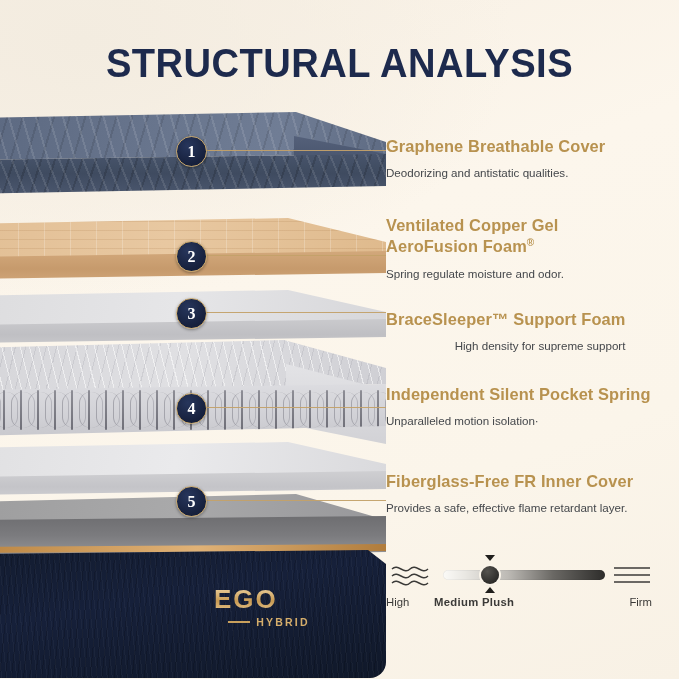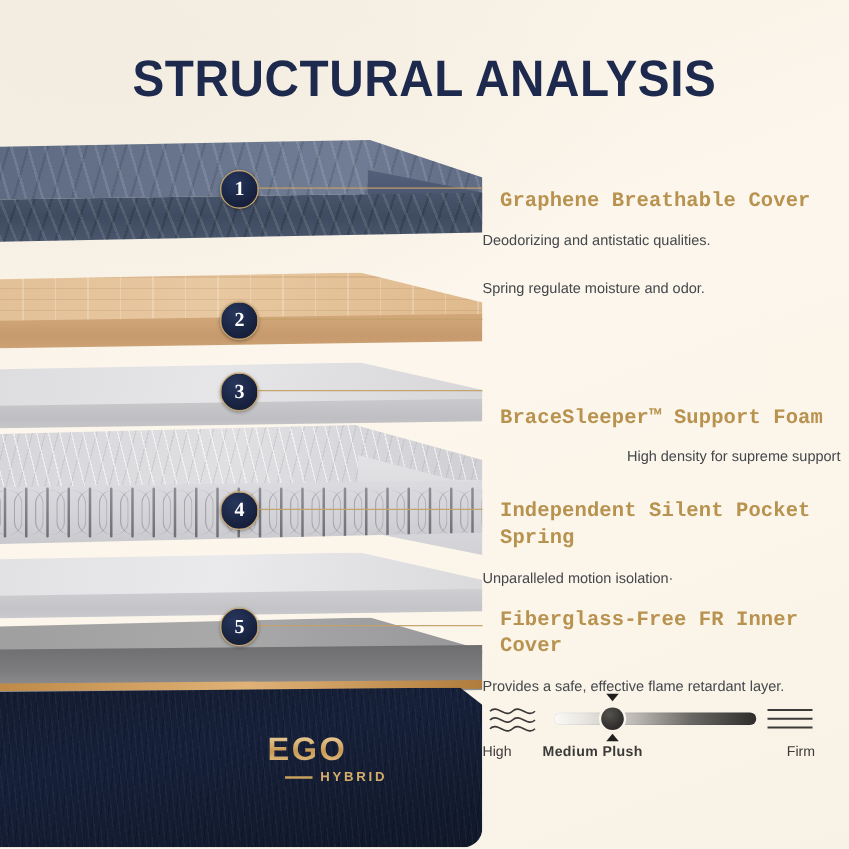--- a/index.html
+++ b/index.html
@@ -174,22 +174,22 @@
     color:#fff;font-family:"Liberation Serif",serif;font-weight:bold;font-size:16px;
     display:flex;align-items:center;justify-content:center;
     box-shadow:0 1px 3px rgba(0,0,0,.35);
     z-index:6;
   }
   .leader{position:absolute;height:1px;background:#c3a169;opacity:.95;z-index:5;}
 
   
   .feat{position:absolute;left:386px;}
   .feat h3{
-    margin:14px;font-weight:bold;font-size:16.4px;color:#b8924f;
-    line-height:1.30;letter-spacing:.1px;font-family:Liberation Mono, monospace;
+    margin:0;font-weight:bold;font-size:16.4px;color:#b8924f;
+    line-height:1.30;letter-spacing:.1px;
   }
   .feat h3 sup{font-size:10px;vertical-align:super;font-weight:bold;}
   .feat p{margin:8px 0 0 0;font-size:11.6px;color:#44474b;line-height:1.35;}
 
   
   #firm{position:absolute;left:386px;top:556px;width:268px;height:60px;}
   #wavyIcon{position:absolute;left:4px;top:6px;width:40px;height:26px;}
   #linesIcon{position:absolute;right:2px;top:8px;width:40px;height:22px;}
   #track{
     position:absolute;left:57px;top:14px;width:162px;height:10px;border-radius:5px;
@@ -323,20 +323,21 @@
   <div class="badge" style="left:176px;top:298px;">3</div>
   <div class="badge" style="left:176px;top:393px;">4</div>
   <div class="badge" style="left:176px;top:486px;">5</div>
 
   <div class="feat" style="top:136px;">
     <h3>Graphene Breathable Cover</h3>
     <p>Deodorizing and antistatic qualities.</p>
   </div>
 
   <div class="feat" style="top:215px;">
+    <h3><span>Ventilated Copper Gel</span><br><span>AeroFusion Foam</span><sup>®</sup></h3>
     <p>Spring regulate moisture and odor.</p>
   </div>
 
   <div class="feat" style="top:309px;text-align:right;">
     <h3>BraceSleeper™ Support Foam</h3>
     <p>High density for supreme support</p>
   </div>
 
   <div class="feat" style="top:471px;">
     <h3>Fiberglass-Free FR Inner Cover</h3>

